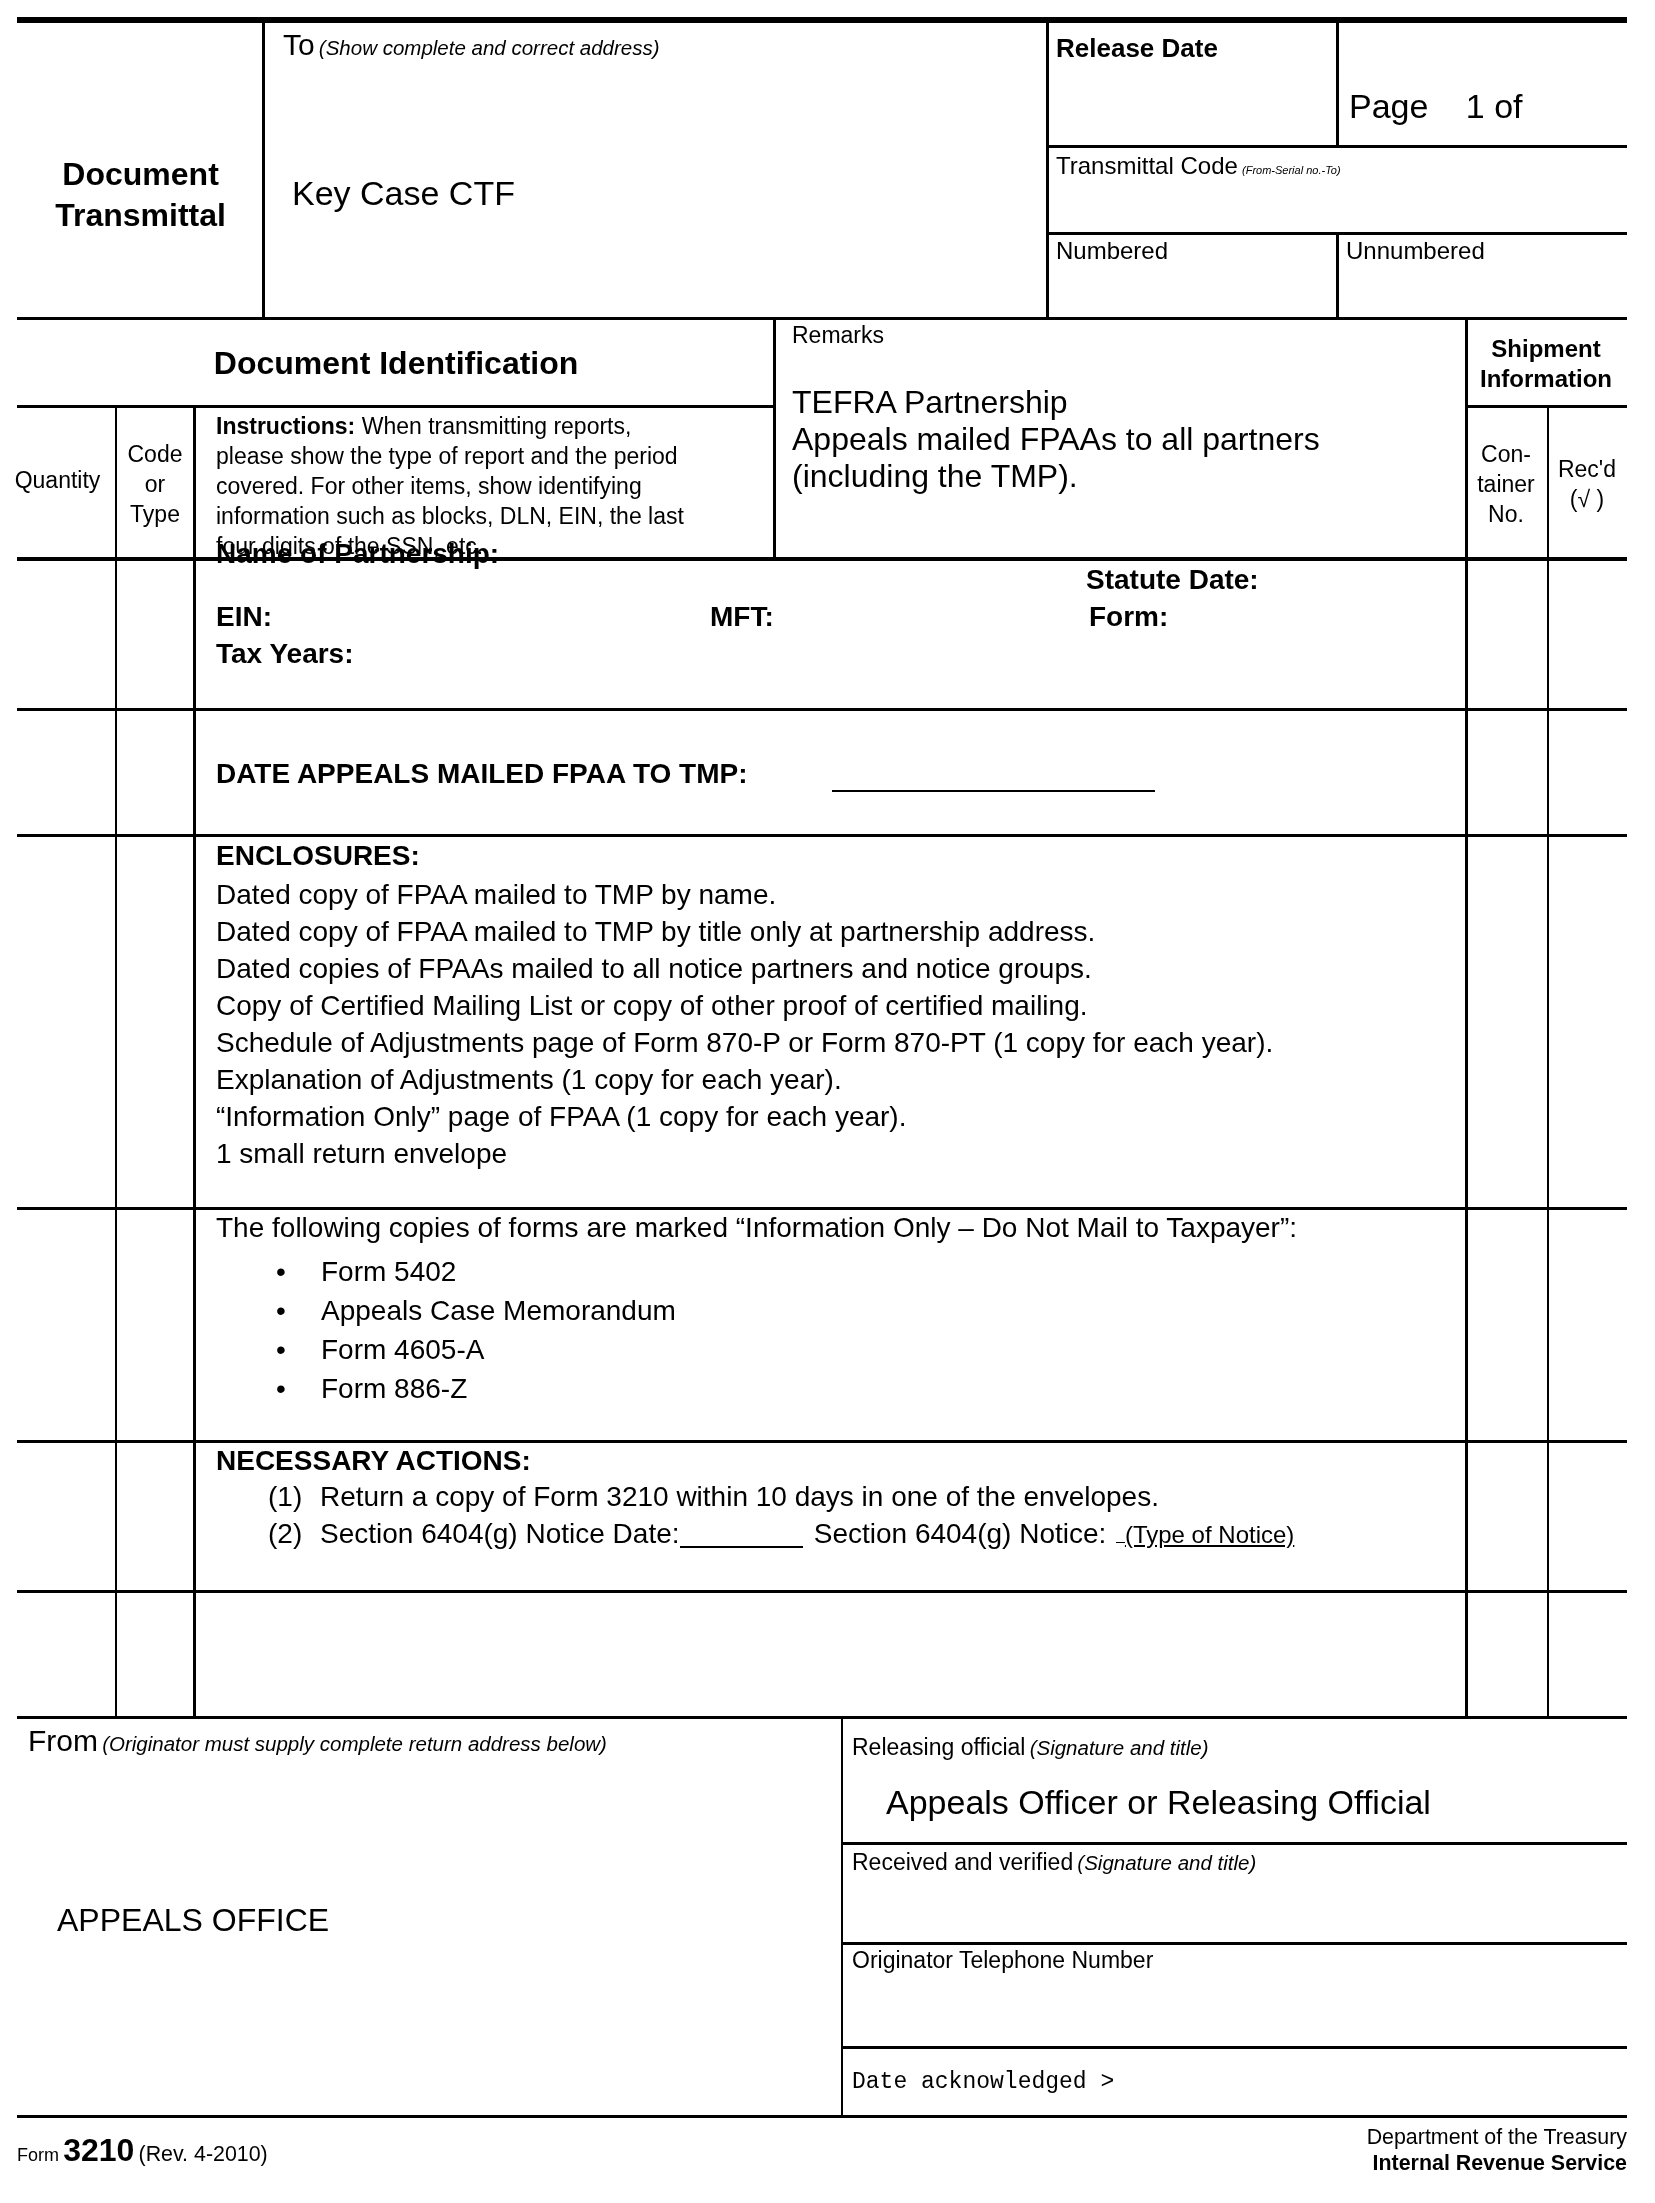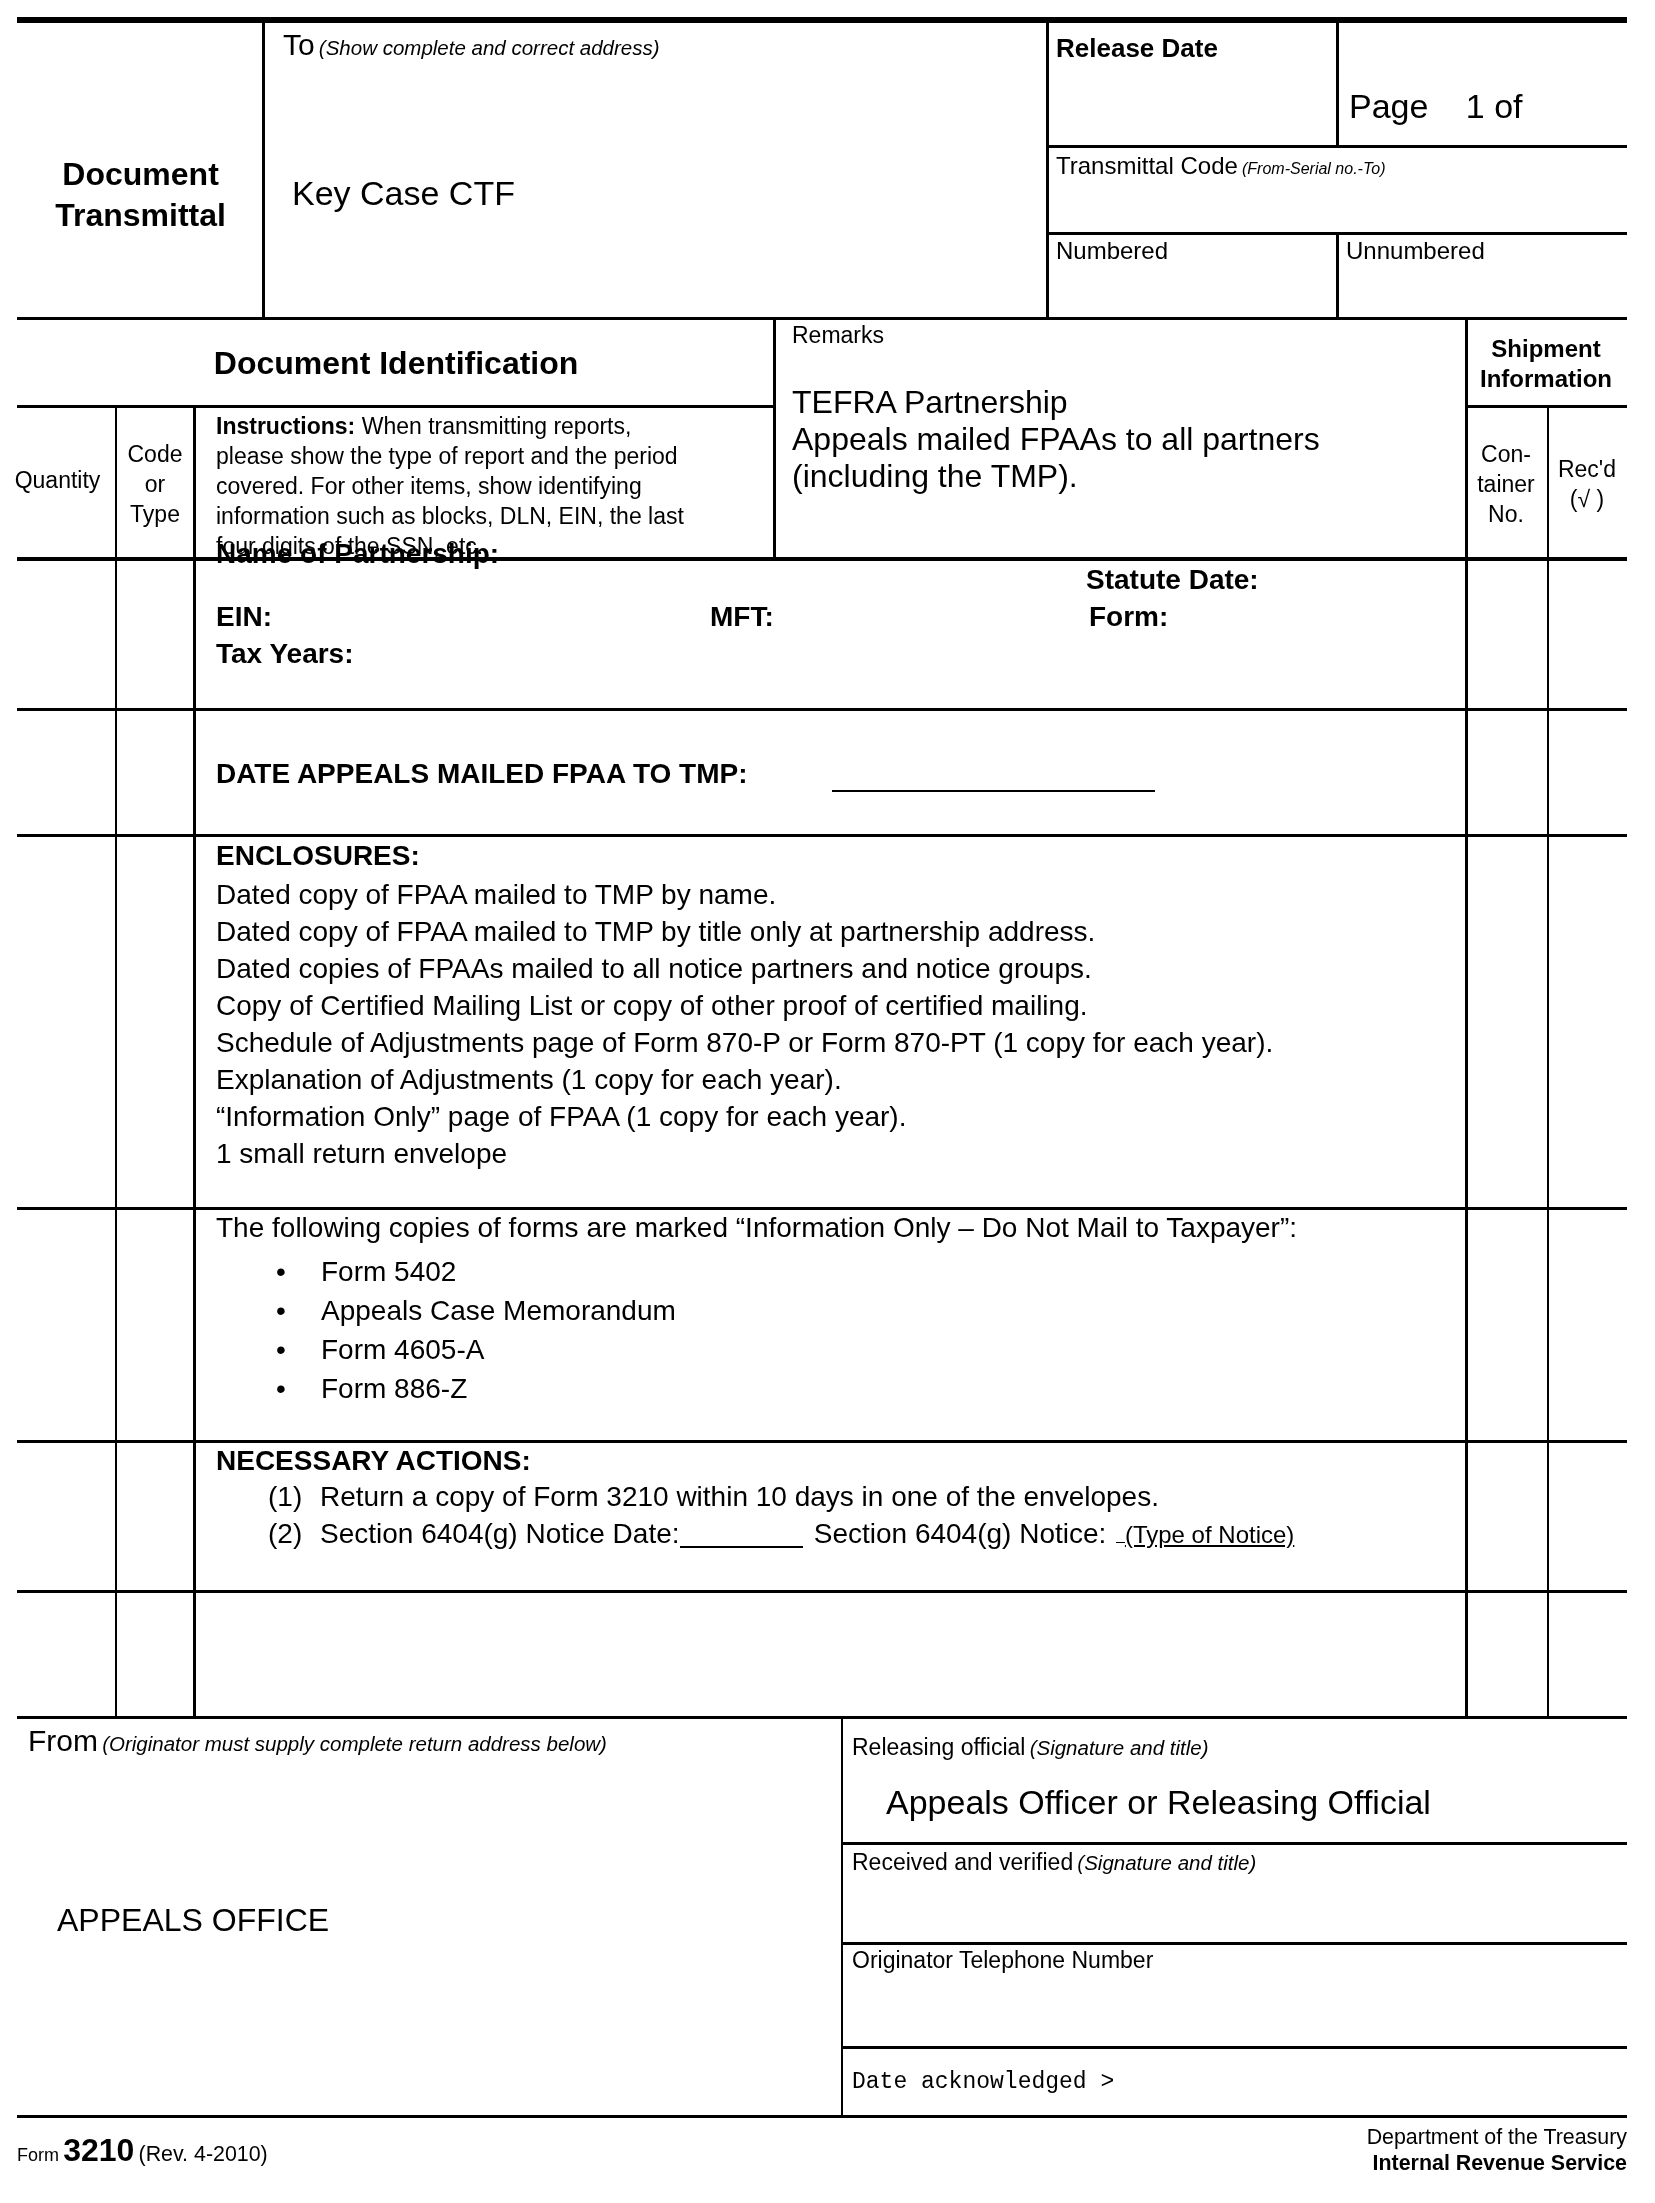--- a/index.html
+++ b/index.html
@@ -62,21 +62,21 @@
 
 <div class="t b" style="left:1056px; top:35px; font-size:26px;">Release Date</div>
 <div class="field" style="left:1053px; top:65px; width:280px; height:78px;"></div>
 <div class="t" style="left:1349px; top:89px; font-size:34px;">
   <span>Page</span>
   <span style="margin-left:28px;">1 of</span>
 </div>
 
 <div class="t" style="left:1056px; top:154px;">
   <span style="font-size:24px;">Transmittal Code</span>
-  <span class="i" style="font-size:16px;">(From-Serial no.-To)</span>
+  <span class="i" style="font-size:11px;">(From-Serial no.-To)</span>
 </div>
 <div class="field" style="left:1053px; top:186px; width:569px; height:43px;"></div>
 
 <div class="t" style="left:1056px; top:239px; font-size:24px;">Numbered</div>
 <div class="field" style="left:1053px; top:270px; width:280px; height:45px;"></div>
 <div class="t" style="left:1346px; top:239px; font-size:24px;">Unnumbered</div>
 <div class="field" style="left:1342px; top:270px; width:280px; height:45px;"></div>
 
 <div class="t b center" style="left:18.6px; top:347px; width:755px; font-size:32px;">Document Identification</div>
 

